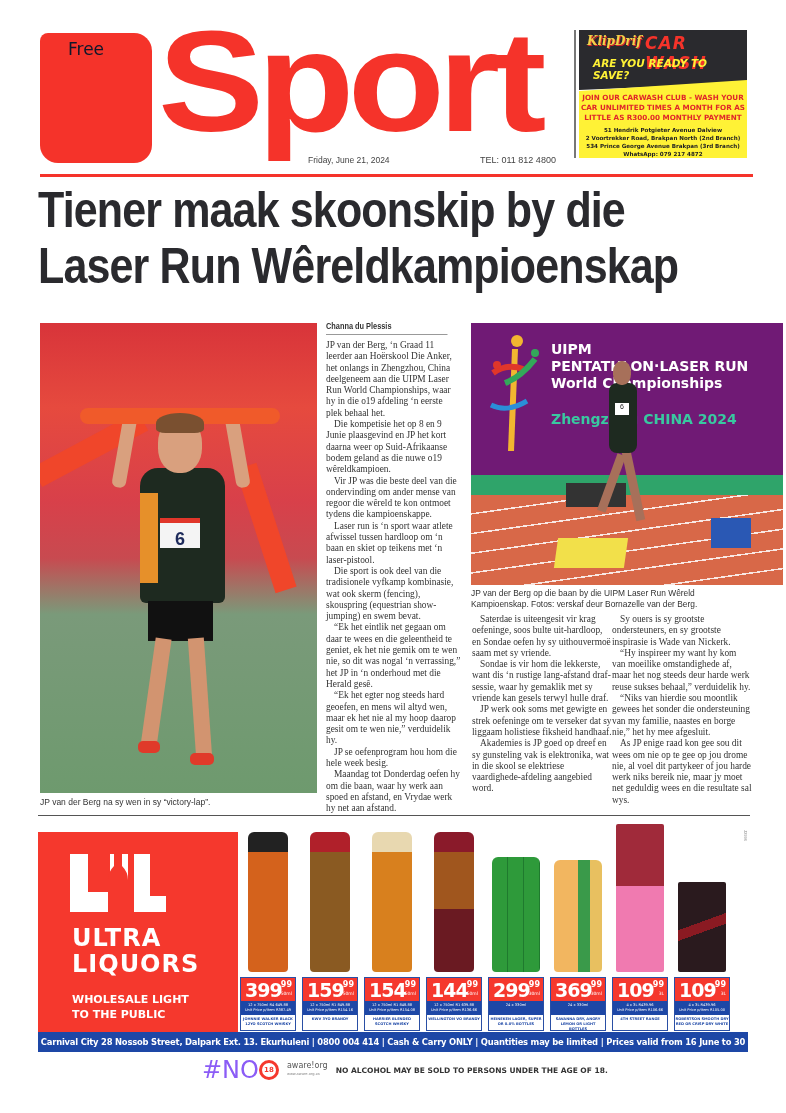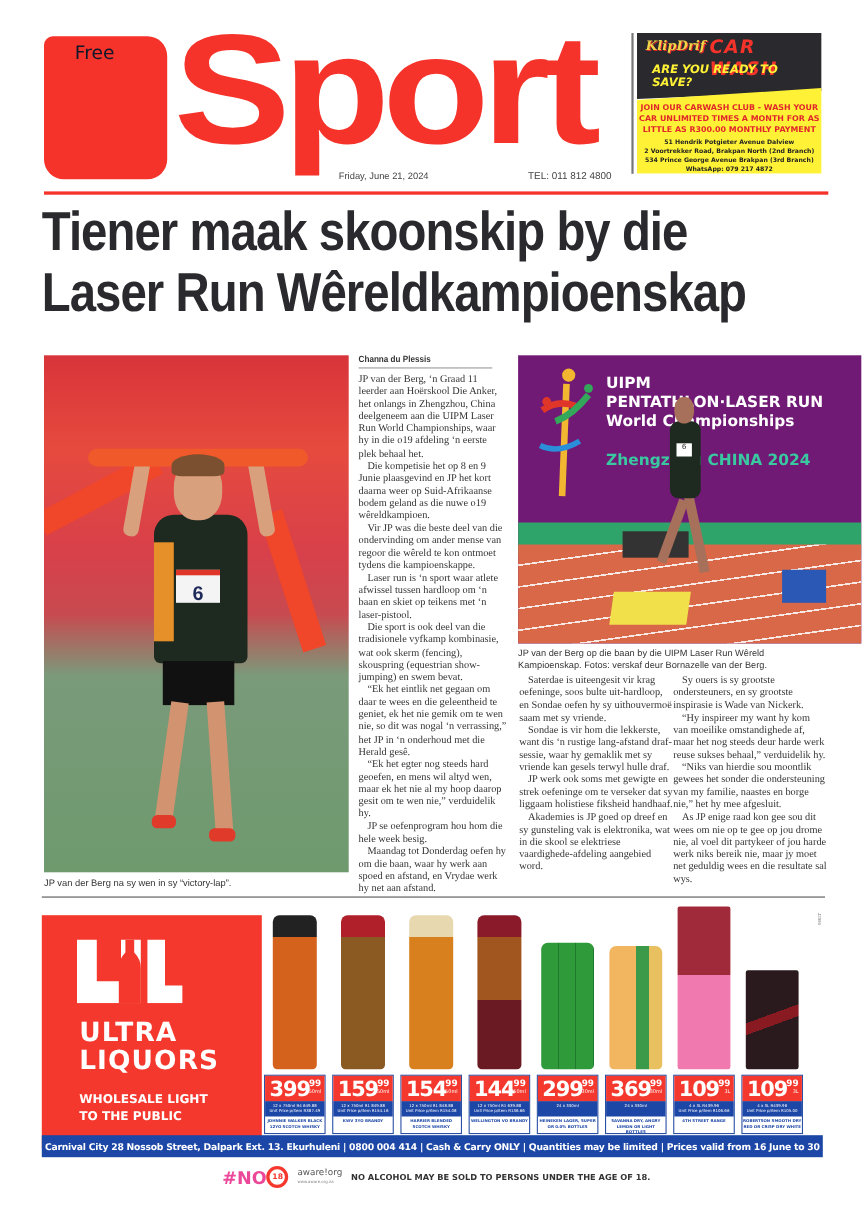--- a/index.html
+++ b/index.html
@@ -91,21 +91,21 @@
   .price-main { position: absolute; left: 4px; top: 1px; font-size: 19px; letter-spacing: -1px; }
   .price-cents { position: absolute; right: 3px; top: 2px; font-size: 8px; }
   .price-size { position: absolute; right: 3px; top: 13px; font-size: 4.5px; font-weight: normal; }
   .price-mid { height: 14px; background: #1d47a6; color: #fff; font-family: "DejaVu Sans", sans-serif; font-size: 3.6px; line-height: 5px; text-align: center; padding-top: 2px; }
   .price-name { color: #1d47a6; font-family: "DejaVu Sans", sans-serif; font-size: 3.6px; line-height: 5px; text-align: center; padding-top: 2px; font-weight: bold; }
   .ul-code { position: absolute; right: 0; top: 10px; font-size: 4px; color: #888; writing-mode: vertical-rl; font-family: "Liberation Sans", sans-serif; }
 
   .ad-footer { position: absolute; left: 0; top: 212px; width: 710px; height: 20px; background: #1d47a6; color: #fff; font-family: "DejaVu Sans", sans-serif; font-weight: bold; font-size: 8.4px; line-height: 20px; text-align: center; letter-spacing: -0.2px; transform-origin: center; }
 
   .age-notice { position: absolute; left: 202px; top: 1058px; height: 24px; display: flex; align-items: center; gap: 8px; }
-  .no-hash { color: #ec4899; font-family: "DejaVu Sans", sans-serif; font-weight: bold; font-size: 16px; }
+  .no-hash { color: #8b5cf6; font-family: "DejaVu Sans", sans-serif; font-weight: normal; font-size: 24px; }
   .no-circle { width: 20px; height: 20px; border-radius: 50%; border: 3px solid #f5382d; font-size: 7px; font-family: "DejaVu Sans", sans-serif; font-weight: bold; color: #f5382d; text-align: center; line-height: 14px; margin-left: -8px; }
   .aware { color: #555; font-family: "DejaVu Sans", sans-serif; font-size: 8px; line-height: 8px; }
   .aware small { display: block; font-size: 3.6px; color: #888; }
   .age-text { font-family: "DejaVu Sans", sans-serif; font-weight: bold; font-size: 7.5px; color: #333; }
 </style>
 </head>
 <body>
 
 <div class="masthead">
   <div class="free-block">

